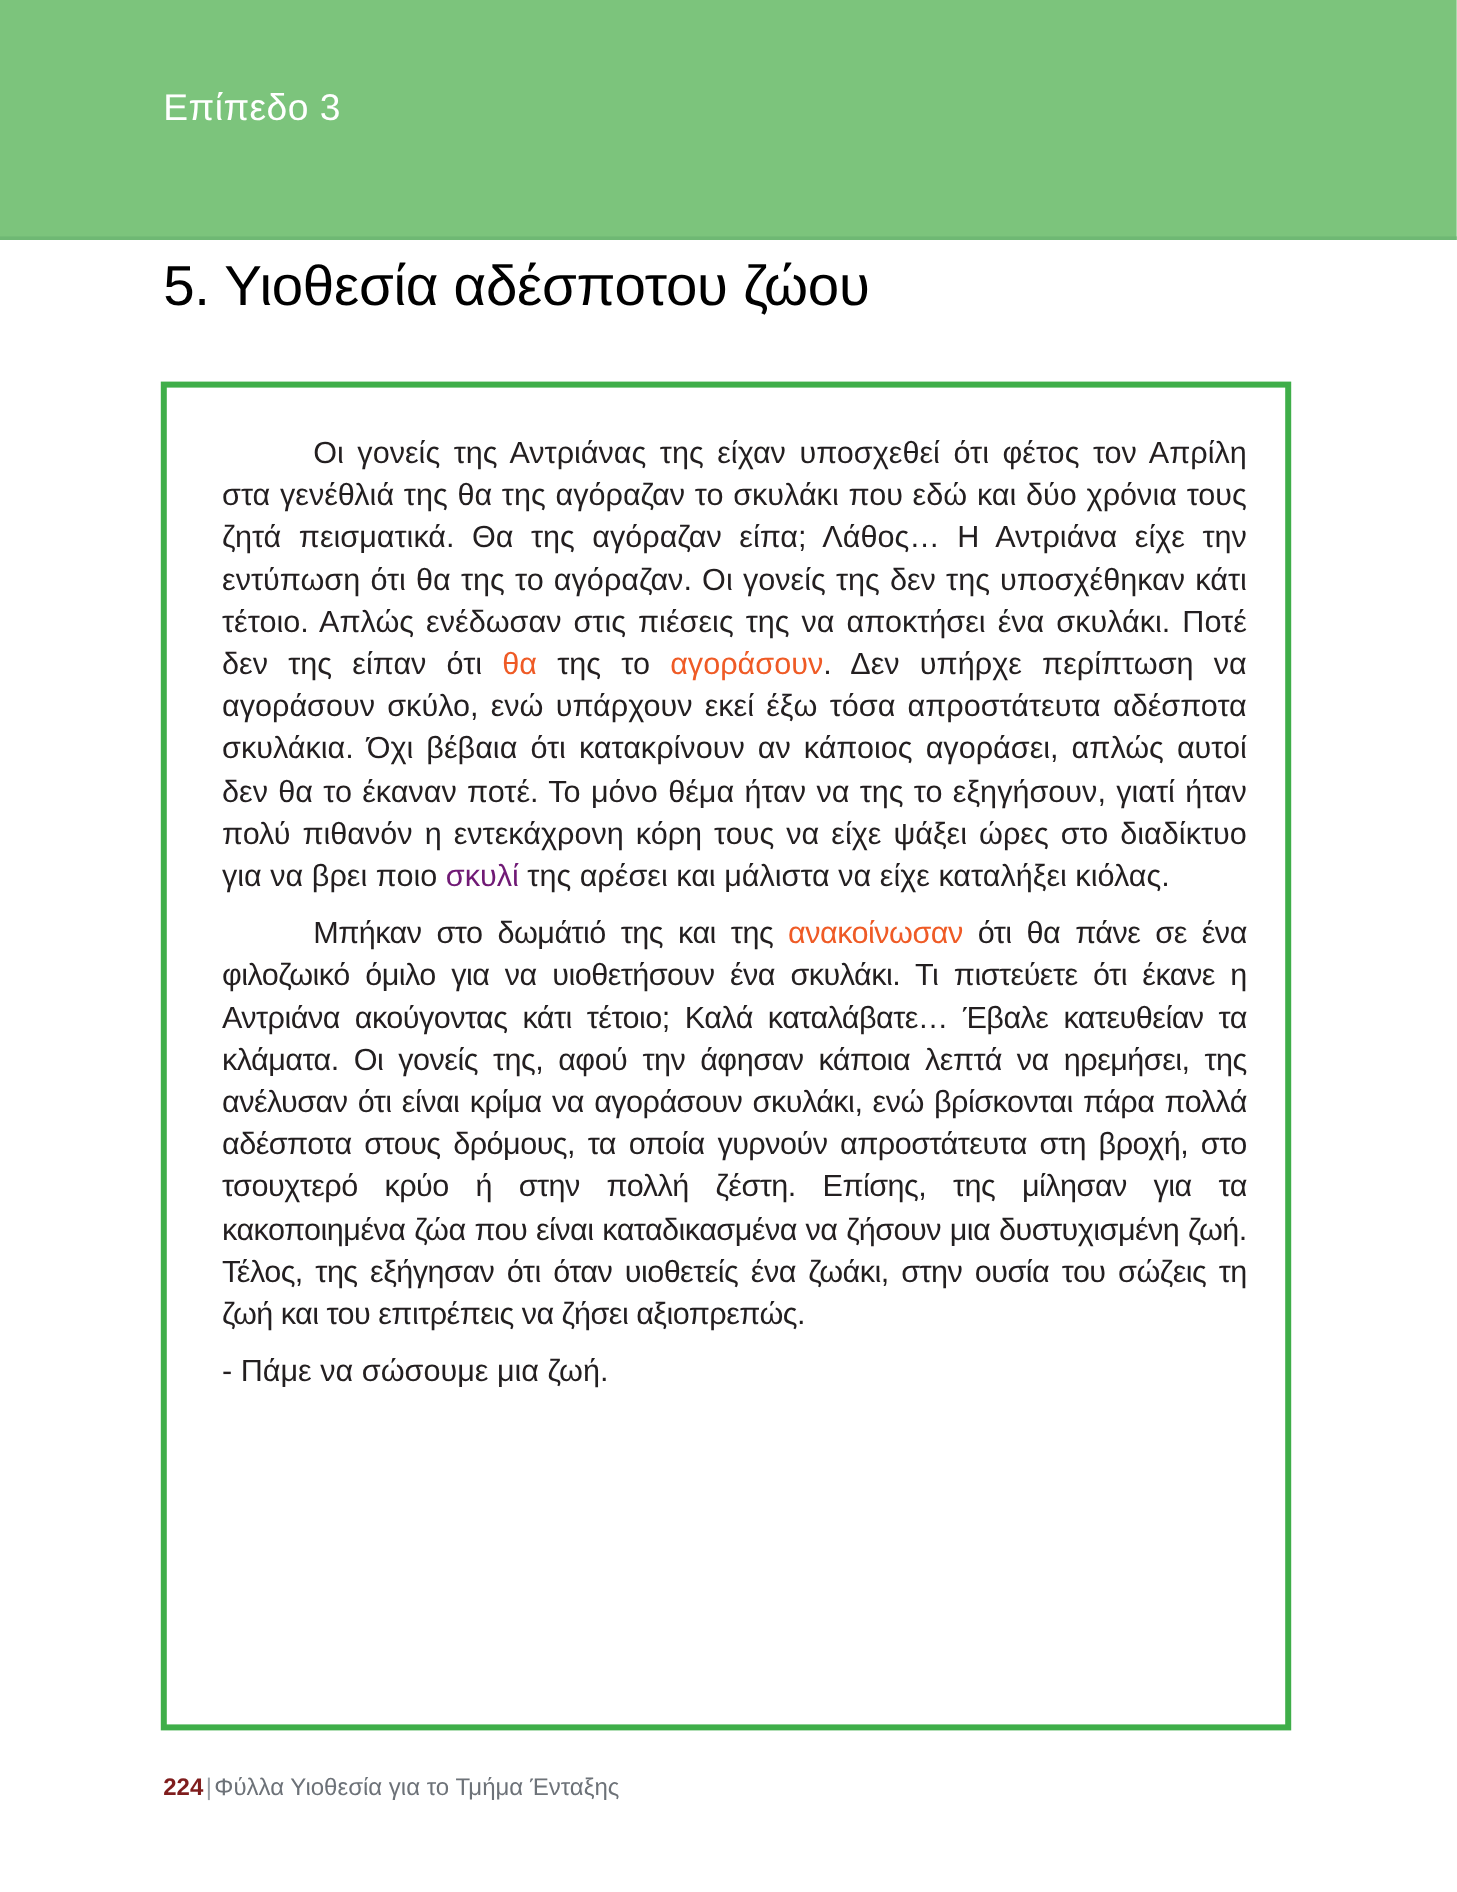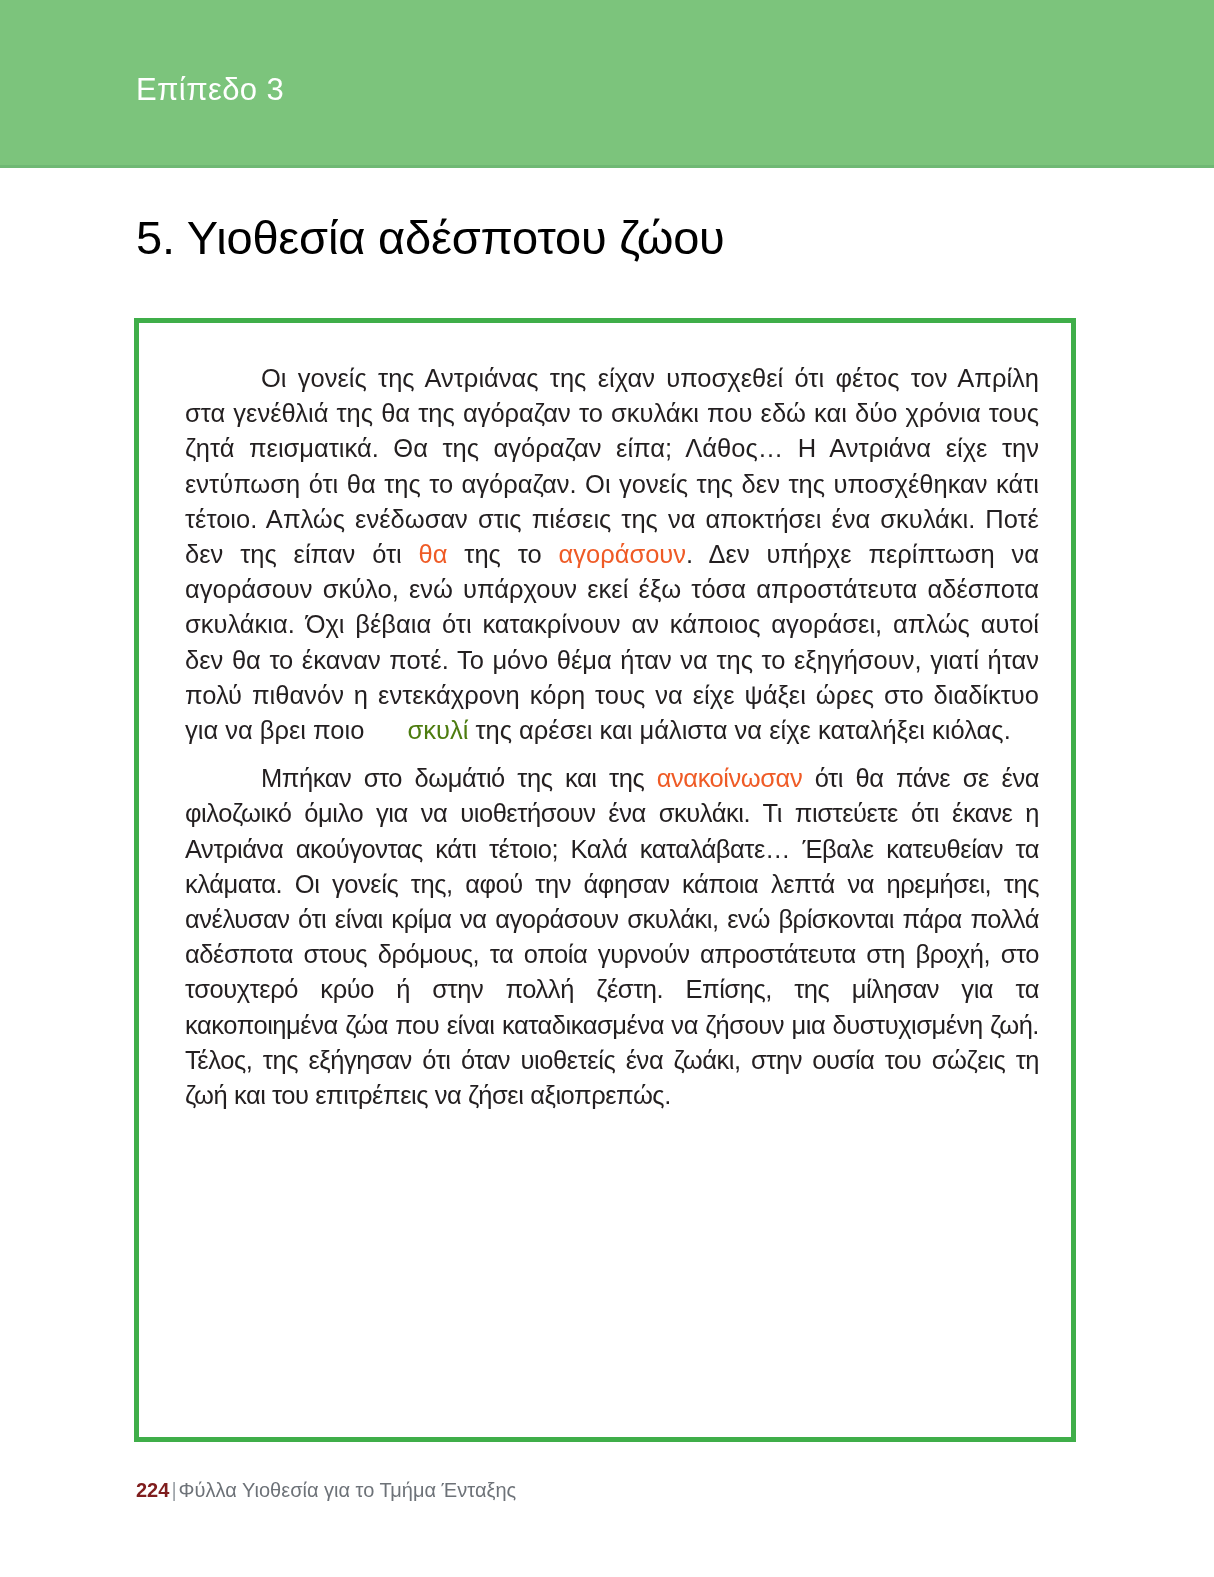--- a/index.html
+++ b/index.html
@@ -16,21 +16,21 @@
     color: #231f20;
     overflow: hidden;
   }
 
   
   .header-band {
     position: absolute;
     left: 0;
     top: 0;
     width: 1214px;
-    height: 168px;
+    height: 200px;
     background: #7cc47c;
     border-bottom: 3px solid #6fb874;
     box-sizing: border-box;
   }
   .header-level {
     position: absolute;
     left: 136px;
     top: 74px;
     font-size: 31px;
     line-height: 1;
@@ -89,21 +89,21 @@
   .para.last-line {
     margin-top: 17px;
     text-align: left;
     text-indent: 0;
   }
   .para + .para {
     margin-top: 13px;
   }
 
   .hl-orange { color: #ef5b26; }
-  .hl-cyan   { color: #4d7c0f; margin-left: 36px; }
+  .hl-cyan   { color: #701a75; }
 
   
   .footer {
     position: absolute;
     left: 136px;
     top: 1480px;
     font-size: 20px;
     line-height: 1;
     color: #6d7278;
     white-space: nowrap;
@@ -127,19 +127,20 @@
 <h1 class="page-title">5. Υιοθεσία αδέσποτου ζώου</h1>
 
 <div class="text-frame">
   <div class="frame-inner">
 
     <p class="para indented"><span>Οι γονείς της Αντριάνας της είχαν υποσχεθεί ότι φέτος τον Απρίλη στα γενέθλιά της θα της αγόραζαν το σκυλάκι που εδώ και δύο χρόνια τους ζητά πεισματικά. Θα της αγόραζαν είπα; Λάθος… Η Αντριάνα είχε την εντύπωση ότι θα της το αγόραζαν. Οι γονείς της δεν της υποσχέθηκαν κάτι τέτοιο. Απλώς ενέδωσαν στις πιέσεις της να αποκτήσει ένα σκυλάκι. Ποτέ δεν της είπαν ότι </span><span class="hl-orange">θα</span><span> της το </span><span class="hl-orange">αγοράσουν</span><span>. Δεν υπήρχε περίπτωση να αγοράσουν σκύλο, ενώ υπάρχουν εκεί έξω τόσα απροστάτευτα αδέσποτα σκυλάκια. Όχι βέβαια ότι κατακρίνουν αν κάποιος αγοράσει, απλώς αυτοί δεν θα το έκαναν ποτέ. Το μόνο θέμα ήταν να της το εξηγήσουν, γιατί ήταν πολύ πιθανόν η εντεκάχρονη κόρη τους να είχε ψάξει ώρες στο διαδίκτυο για να βρει ποιο </span><span class="hl-cyan">σκυλί</span><span> της αρέσει και μάλιστα να είχε καταλήξει κιόλας.</span></p>
 
     <p class="para indented tight"><span>Μπήκαν στο δωμάτιό της και της </span><span class="hl-orange">ανακοίνωσαν</span><span> ότι θα πάνε σε ένα φιλοζωικό όμιλο για να υιοθετήσουν ένα σκυλάκι. Τι πιστεύετε ότι έκανε η Αντριάνα ακούγοντας κάτι τέτοιο; Καλά καταλάβατε… Έβαλε κατευθείαν τα κλάματα. Οι γονείς της, αφού την άφησαν κάποια λεπτά να ηρεμήσει, της ανέλυσαν ότι είναι κρίμα να αγοράσουν σκυλάκι, ενώ βρίσκονται πάρα πολλά αδέσποτα στους δρόμους, τα οποία γυρνούν απροστάτευτα στη βροχή, στο τσουχτερό κρύο ή στην πολλή ζέστη. Επίσης, της μίλησαν για τα κακοποιημένα ζώα που είναι καταδικασμένα να ζήσουν μια δυστυχισμένη ζωή. Τέλος, της εξήγησαν ότι όταν υιοθετείς ένα ζωάκι, στην ουσία του σώζεις τη ζωή και του επιτρέπεις να ζήσει αξιοπρεπώς.</span></p>
 
 
+    <p class="para last-line">- Πάμε να σώσουμε μια ζωή.</p>
 
   </div>
 </div>
 
 <div class="footer">
   <span class="pagenum">224</span><span class="sep">|</span><span>Φύλλα Υιοθεσία για το Τμήμα Ένταξης</span>
 </div>
 
 </body></html>

